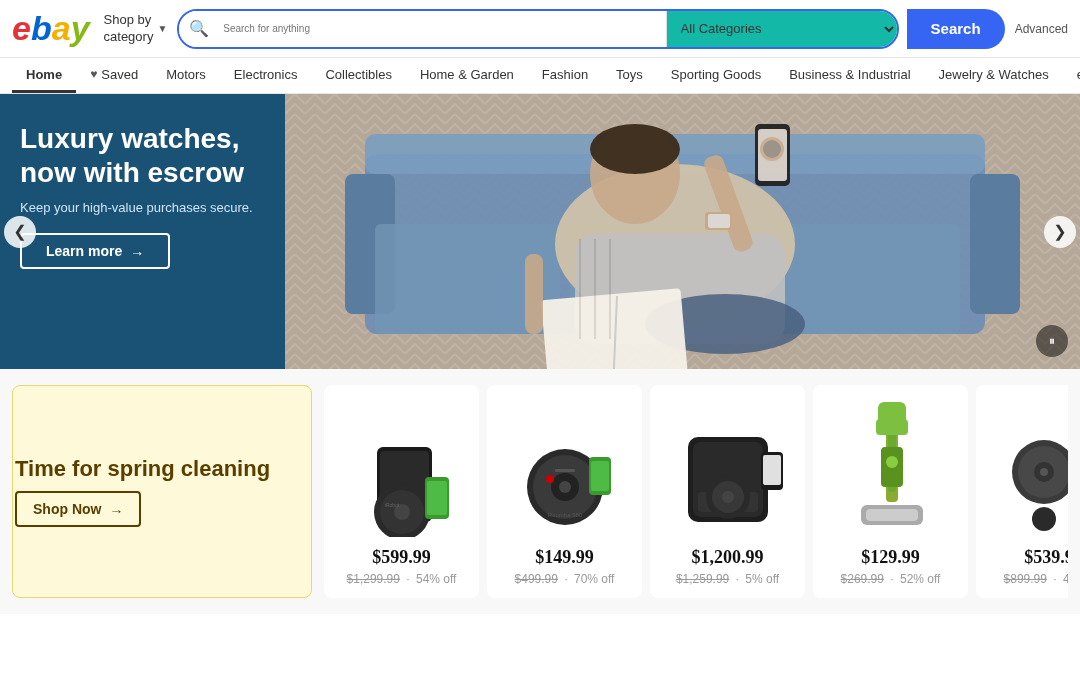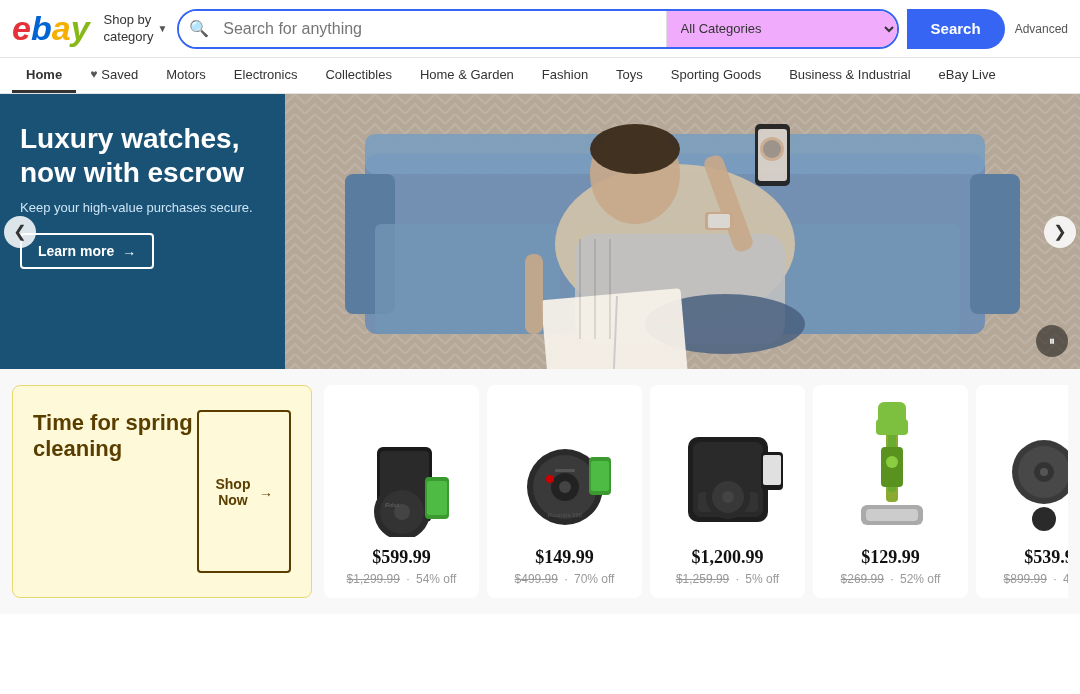--- a/index.html
+++ b/index.html
@@ -55,32 +55,32 @@
       align-items: center;
       padding: 0 10px;
       background: #fff;
       color: #aaa;
       font-size: 16px;
     }
     .search-input {
       flex: 1;
       border: none;
       outline: none;
-      font-size: 16px;
+      font-size: 10px;
       color: #999;
       padding: 8px 4px;
       background: #fff;
     }
     .category-select {
       border: none;
       border-left: 1px solid #ddd;
       padding: 0 10px;
       font-size: 13px;
       color: #333;
-      background: #f0abfc;
+      background: #14b8a6;
       cursor: pointer;
       outline: none;
       height: 100%;
     }
     .search-button {
       background: #3665f3;
       color: #fff;
       border: none;
       padding: 0 24px;
       font-size: 15px;
@@ -158,21 +158,21 @@
       margin-top: 10px;
       line-height: 1.4;
     }
     .hero-btn {
       display: inline-flex;
       align-items: center;
       gap: 8px;
       background: transparent;
       border: 2px solid #fff;
       color: #fff;
-      padding: 8px 16px;
+      padding: 8px 24px;
       border-radius: 4px;
       font-size: 14px;
       font-weight: bold;
       cursor: pointer;
       margin-top: 16px;
       width: fit-content;
     }
     .hero-fine-print {
       font-size: 11px;
       color: #aaccdd;
@@ -248,22 +248,23 @@
       padding: 16px 12px;
       gap: 0;
       background: #f8f8f8;
       min-height: 220px;
     }
     .spring-promo {
       width: 300px;
       background: #fef9d9;
       border: 1px solid #e8d870;
       border-radius: 8px;
-      padding: 24px 20px;
-      display: flex;
+      padding: 24px 2px;
+      display: flex;
+      flex-direction: column;
       justify-content: center;
       flex-shrink: 0;
       margin-right: 12px;
     }
     .spring-title {
       font-size: 22px;
       font-weight: bold;
       color: #5a3e00;
       margin-bottom: 8px;
       line-height: 1.2;
@@ -374,20 +375,21 @@
     <span>Saved</span>
   </a>
   <a class="nav-item" href="#">Motors</a>
   <a class="nav-item" href="#">Electronics</a>
   <a class="nav-item" href="#">Collectibles</a>
   <a class="nav-item" href="#">Home &amp; Garden</a>
   <a class="nav-item" href="#">Fashion</a>
   <a class="nav-item" href="#">Toys</a>
   <a class="nav-item" href="#">Sporting Goods</a>
   <a class="nav-item" href="#">Business &amp; Industrial</a>
+  <a class="nav-item" href="#">Jewelry &amp; Watches</a>
   <a class="nav-item" href="#">eBay Live</a>
 
 </nav>
 
 <section class="hero">
   <button class="hero-prev">❮</button>
 
   <div class="hero-left">
     <div>
       <div class="hero-title">Luxury watches, now with escrow</div>

